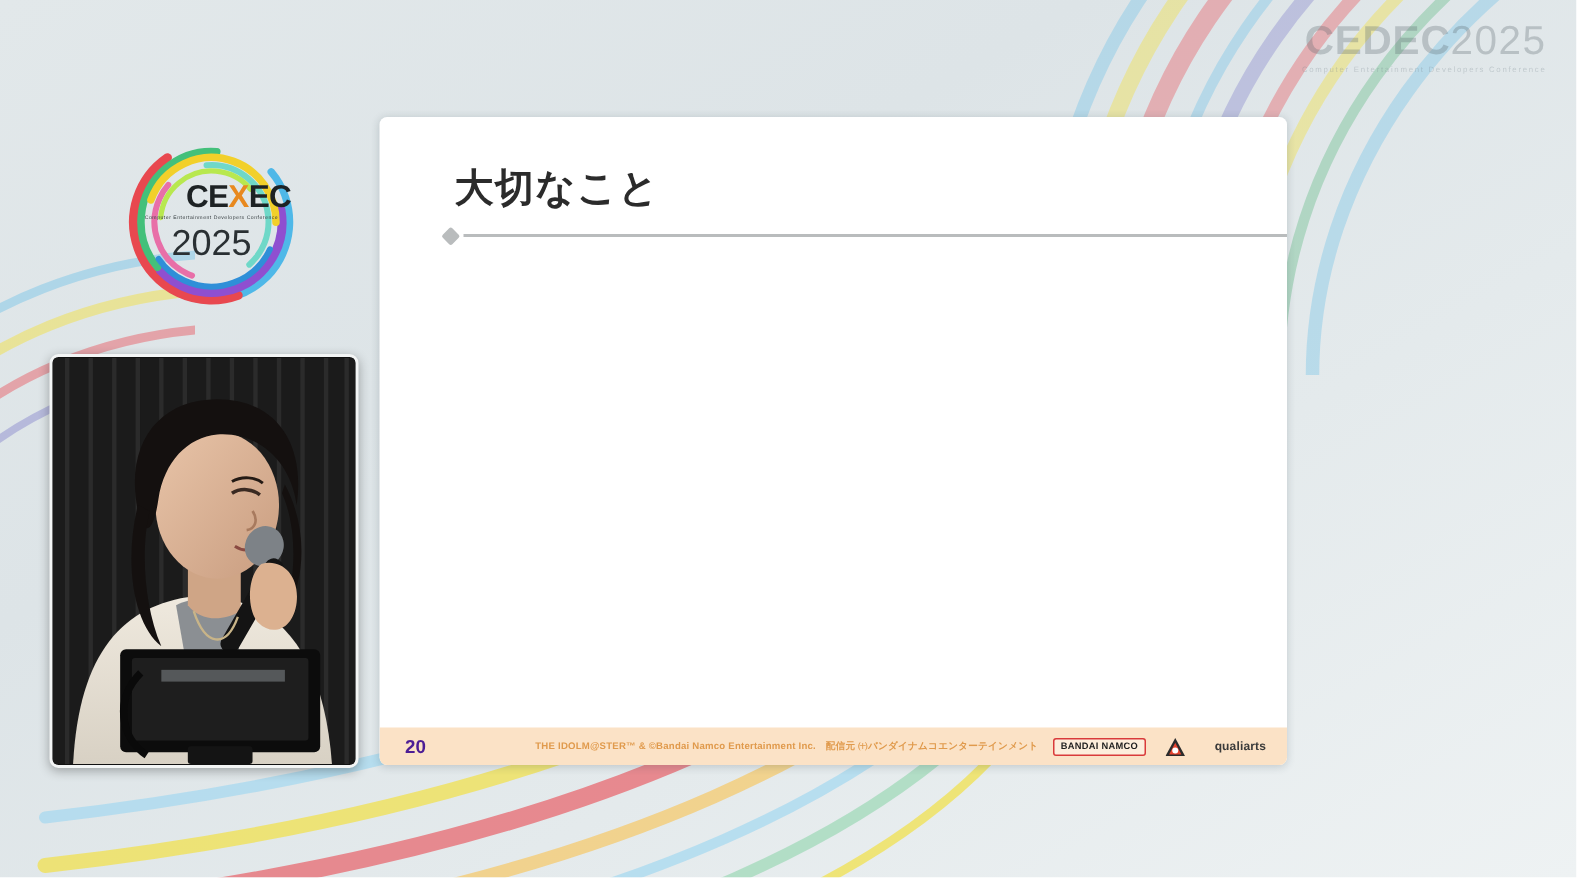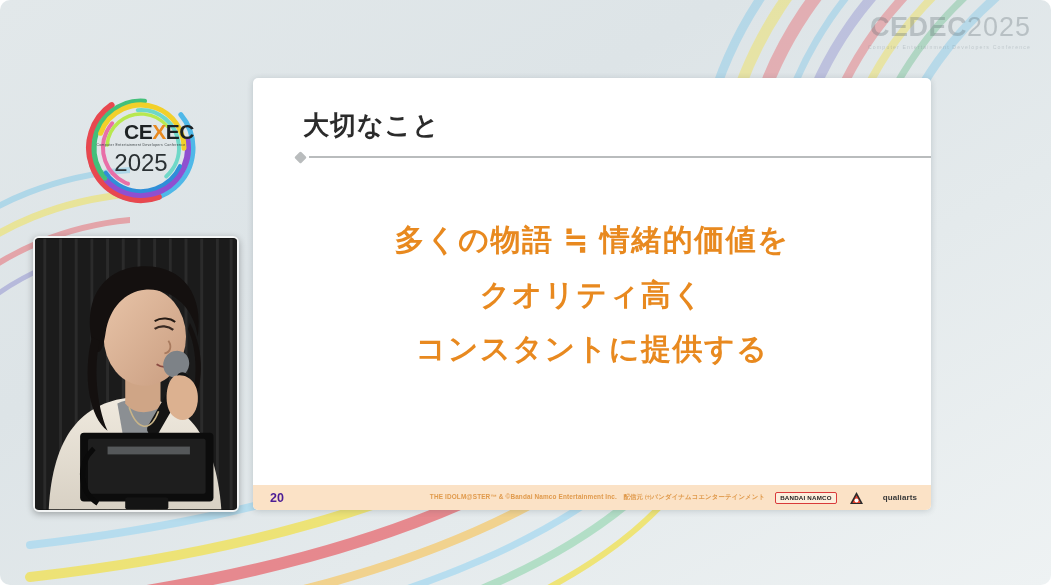--- a/index.html
+++ b/index.html
@@ -10,21 +10,20 @@
     overflow: hidden;
     font-family: "Liberation Sans", "DejaVu Sans", sans-serif;
   }
 
   #stage {
     position: relative;
     width: 1051px;
     height: 585px;
     background: linear-gradient(150deg, #e2e8ea 0%, #dde4e7 35%, #e4eaec 65%, #eef2f3 100%);
     overflow: hidden;
-    border-radius: 10px;
   }
 
   
   .deco { position: absolute; pointer-events: none; }
 
   #deco-top-right {
     top: -150px; right: -40px;
     width: 460px; height: 400px;
     opacity: .42;
   }
@@ -105,21 +104,21 @@
     background: #111;
     box-shadow: 0 2px 7px rgba(0,0,0,.30);
     border: 2px solid #f3f5f5;
   }
   #speaker-video svg { display: block; width: 100%; height: 100%; }
 
   
   #slide {
     position: absolute;
     left: 253px; top: 78px;
-    width: 678px; height: 432px;
+    width: 605px; height: 432px;
     background: #ffffff;
     border-radius: 5px;
     box-shadow: 0 1px 6px rgba(40,60,70,.20);
     overflow: hidden;
   }
 
   #slide-title {
     position: absolute;
     left: 50px; top: 30px;
     font-size: 26px;
@@ -354,25 +353,20 @@
   <div id="slide">
 
     <div id="slide-title">大切なこと</div>
 
     <div id="title-rule">
       <span class="rule-diamond"></span>
       <span class="rule-line"></span>
       <span class="rule-diamond"></span>
     </div>
 
-    <div id="slide-body">
-      <div class="line">多くの物語 ≒ 情緒的価値を</div>
-      <div class="line">クオリティ高く</div>
-      <div class="line">コンスタントに提供する</div>
-    </div>
 
     <div id="slide-footer">
       <span id="page-number">20</span>
       <span id="copyright">THE IDOLM@STER™ &amp; ©Bandai Namco Entertainment Inc.　配信元 ㈩バンダイナムコエンターテインメント</span>
       <span id="logo-bandai">BANDAI NAMCO</span>
       <span id="logo-qualiarts">
         <svg class="tri" width="13" height="12" viewBox="0 0 13 12">
           <path d="M6.5 0 L13 12 L0 12 Z" fill="#2b2b2b"></path>
           <path d="M6.5 3.2 L10.6 11 L2.4 11 Z" fill="#e8442f"></path>
           <circle cx="6.5" cy="8.4" r="2" fill="#ffffff"></circle>

